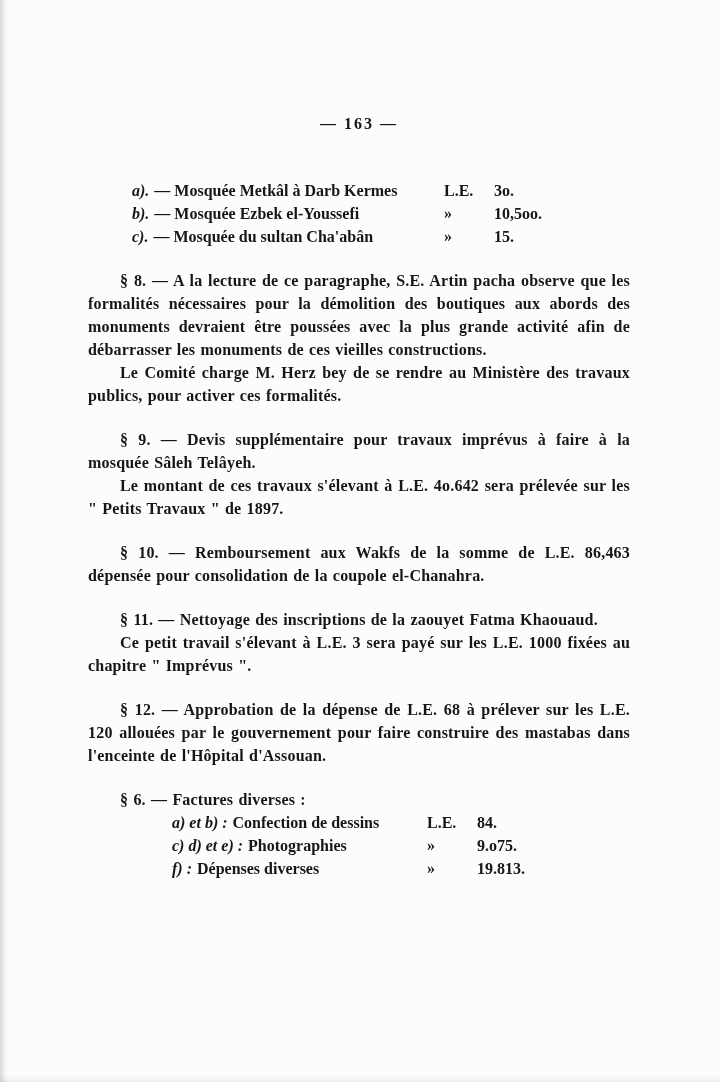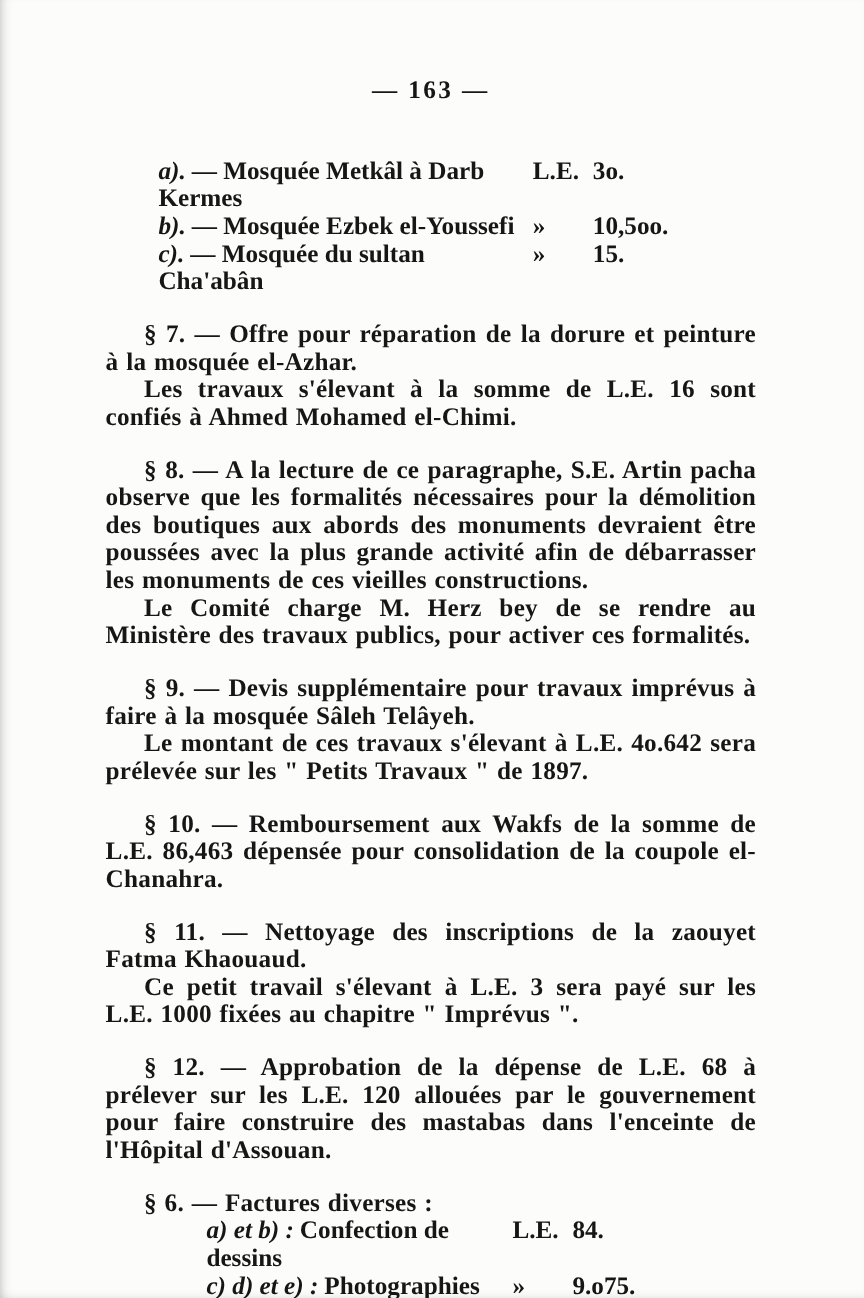--- a/index.html
+++ b/index.html
@@ -10,23 +10,23 @@
   .sheet {
     position: relative;
     width: 720px;
     height: 1082px;
     margin: 0;
     box-sizing: border-box;
     background: #fcfcfa;
     color: #161616;
     font-family: "Liberation Serif", "DejaVu Serif", serif;
     font-weight: bold;
-    font-size: 21px;
+    font-size: 16px;
     line-height: 23px;
-    padding: 64px 90px 0 88px;
+    padding: 112px 90px 0 88px;
     overflow: hidden;
     box-shadow: inset 8px 0 10px -8px rgba(0,0,0,0.28), inset 0 -6px 8px -6px rgba(0,0,0,0.12);
   }
   .pagenum {
     text-align: center;
     letter-spacing: 2px;
     margin: 0 0 44px 0;
   }
   .section { margin: 21px 0 0 0; }
   .section:first-of-type { margin-top: 0; }
@@ -67,24 +67,20 @@
         <span class="amt">10,5oo.</span>
       </div>
       <div class="row">
         <span class="text"><span class="prefix">c).</span><span>— Mosquée du sultan Cha'abân</span></span>
         <span class="cur">»</span>
         <span class="amt">15.</span>
       </div>
     </div>
   </div>
 
-  <div class="section">
-    <p class="para">§ 7. — Offre pour réparation de la dorure et peinture à la mosquée el-Azhar.</p>
-    <p class="para">Les travaux s'élevant à la somme de L.E. 16 sont confiés à Ahmed Mohamed el-Chimi.</p>
-  </div>
 
   <div class="section">
     <p class="para">§ 8. — A la lecture de ce paragraphe, S.E. Artin pacha observe que les formalités nécessaires pour la démolition des boutiques aux abords des monuments devraient être poussées avec la plus grande activité afin de débarrasser les monuments de ces vieilles constructions.</p>
     <p class="para">Le Comité charge M. Herz bey de se rendre au Ministère des travaux publics, pour activer ces formalités.</p>
   </div>
 
   <div class="section">
     <p class="para">§ 9. — Devis supplémentaire pour travaux imprévus à faire à la mosquée Sâleh Telâyeh.</p>
     <p class="para">Le montant de ces travaux s'élevant à L.E. 4o.642 sera prélevée sur les " Petits Travaux " de 1897.</p>
   </div>
@@ -109,19 +105,20 @@
         <span class="text"><span class="prefix">a) et b) :</span><span>Confection de dessins</span></span>
         <span class="cur">L.E.</span>
         <span class="amt">84.</span>
       </div>
       <div class="row">
         <span class="text"><span class="prefix">c) d) et e) :</span><span>Photographies</span></span>
         <span class="cur">»</span>
         <span class="amt">9.o75.</span>
       </div>
       <div class="row">
+        <span class="text"><span class="prefix">f) :</span><span>Dépenses diverses</span></span>
         <span class="cur">»</span>
         <span class="amt">19.813.</span>
       </div>
     </div>
   </div>
 
 </div>
 
 </body></html>

